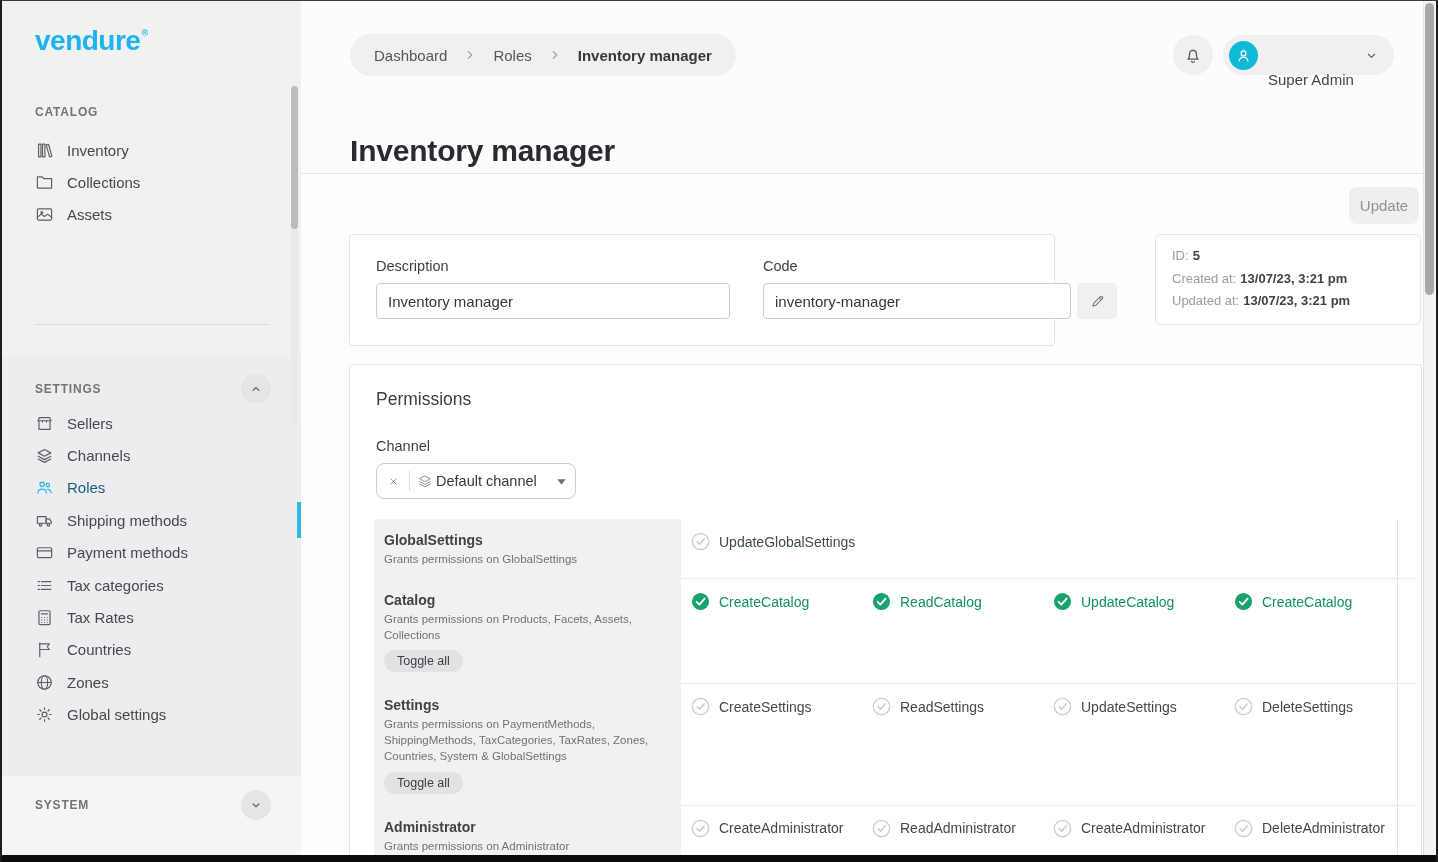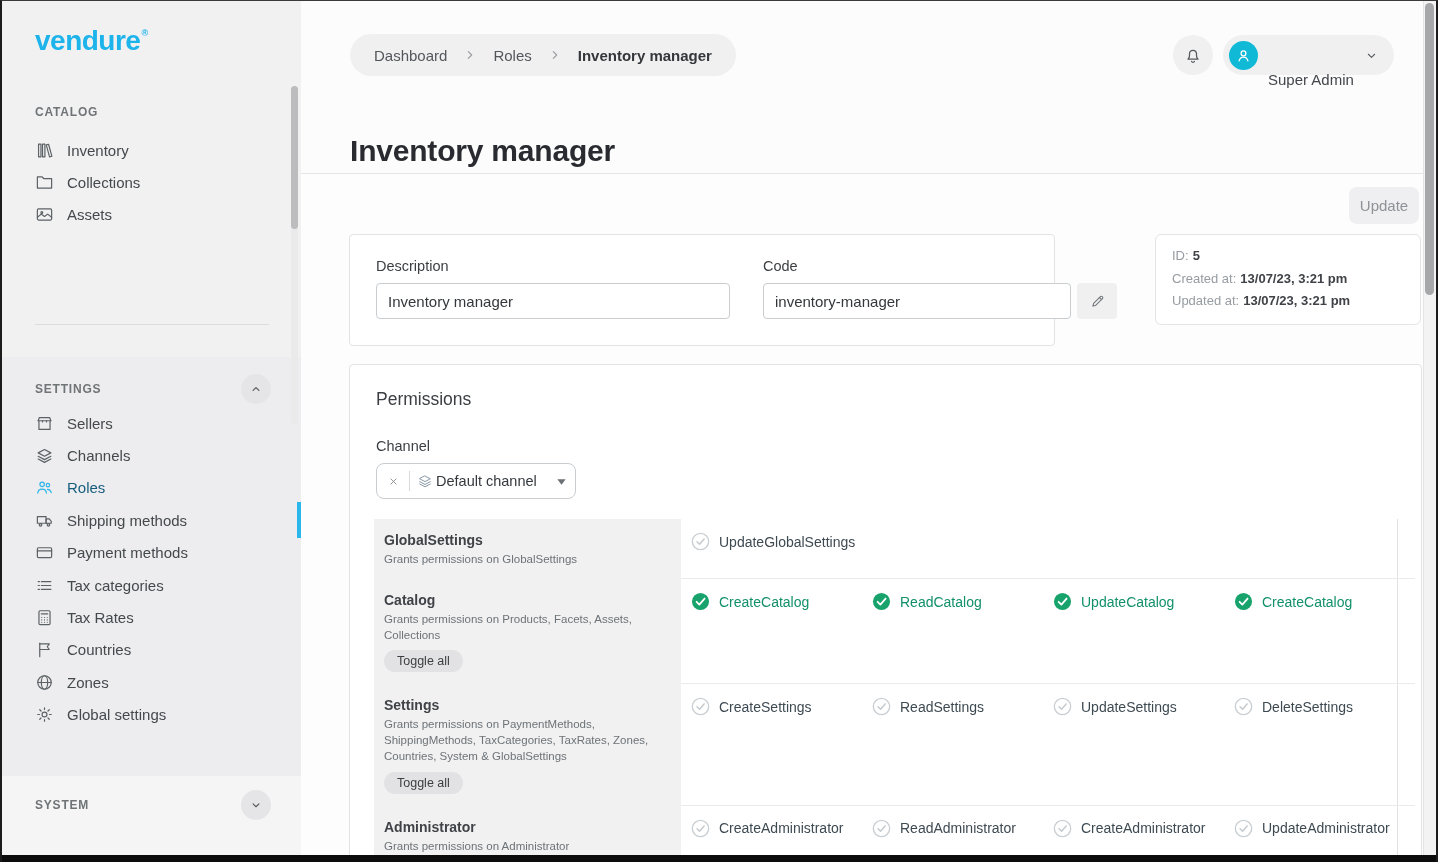--- a/index.html
+++ b/index.html
@@ -446,21 +446,21 @@
                   <circle cx="10" cy="10" r="8.6" fill="#fff" stroke="#c9ced2" stroke-width="1.4"></circle>
                   <path d="M6.4 10.3l2.6 2.6 4.8-5.6" stroke="#c6cbcf" stroke-width="1.6" fill="none" stroke-linecap="round" stroke-linejoin="round"></path>
                 </svg>
                 <span>CreateAdministrator</span>
               </div>
               <div class="perm">
                 <svg viewBox="0 0 20 20">
                   <circle cx="10" cy="10" r="8.6" fill="#fff" stroke="#c9ced2" stroke-width="1.4"></circle>
                   <path d="M6.4 10.3l2.6 2.6 4.8-5.6" stroke="#c6cbcf" stroke-width="1.6" fill="none" stroke-linecap="round" stroke-linejoin="round"></path>
                 </svg>
-                <span>UpdateAdministrator</span>
+                <span>DeleteAdministrator</span>
               </div>
             </div>
           </div>
         </div>
     </div>
   </main>
 
   <div class="page-scroll">
       <div class="page-thumb"></div>
     </div>

